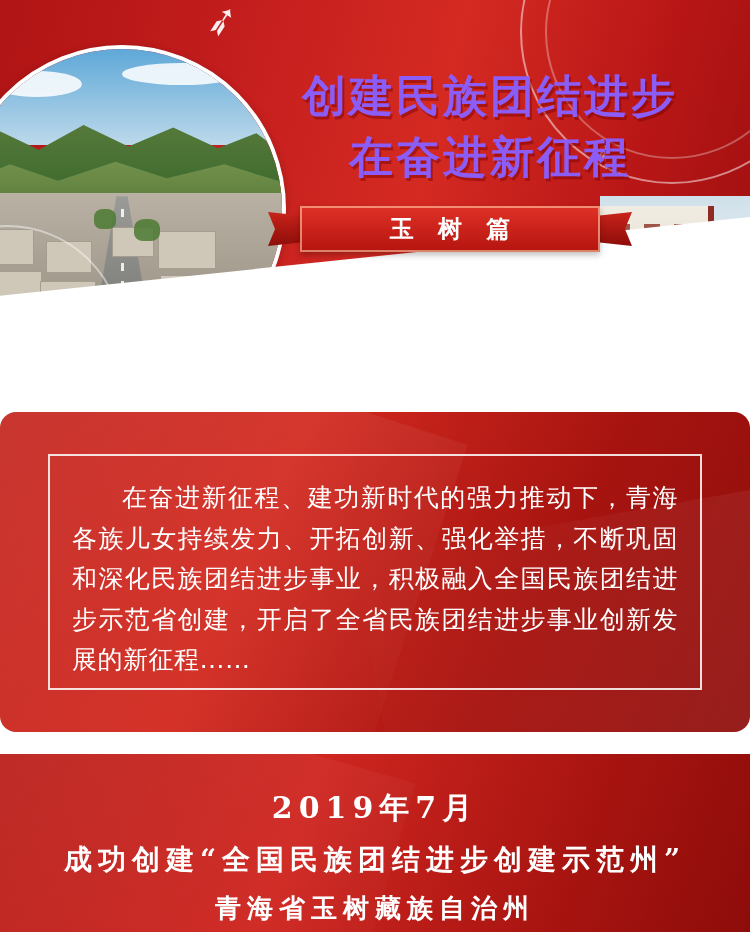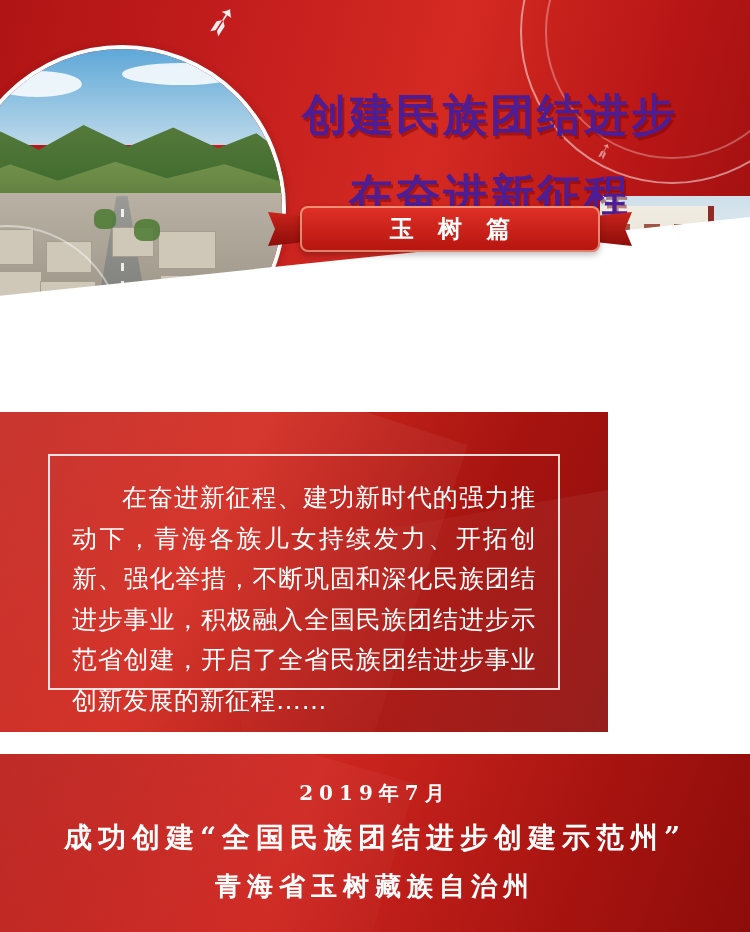--- a/index.html
+++ b/index.html
@@ -189,34 +189,33 @@
     left: 270px;
     top: 66px;
     width: 440px;
     text-align: center;
   }
   .title-line {
     font-family: "DejaVu Serif", "Liberation Serif", serif;
     font-weight: bold;
     font-size: 44px;
     letter-spacing: 3px;
-    color: #4c1d95;
+    color: #8b5cf6;
     line-height: 1.38;
     text-shadow: 2px 3px 0 rgba(120,0,0,0.45);
-    margin-top: 19px;
   }
   
   .ribbon {
     position: absolute;
     left: 300px;
     top: 206px;
     width: 300px;
     height: 46px;
     background: linear-gradient(#e03127, #b5140f);
-    border-radius: 8px;
+    border-radius: 0;
     box-shadow: inset 0 0 0 2px rgba(255,220,180,0.55), 0 3px 6px rgba(0,0,0,0.25);
     display: flex;
     align-items: center;
     justify-content: center;
   }
   .ribbon-text {
     color: #ffffff;
     font-family: "DejaVu Serif", "Liberation Serif", serif;
     font-weight: bold;
     font-size: 24px;
@@ -240,24 +239,25 @@
   }
 
   
   .divider-gap {
     width: 750px;
     height: 22px;
     background: #ffffff;
   }
   .quote-section {
     position: relative;
-    width: 608px;
+    width: 750px;
     height: 320px;
     background: linear-gradient(115deg, #c21f18 0%, #d2291f 35%, #a71410 70%, #8e0d0b 100%);
     overflow: hidden;
+    border-radius: 16px;
   }
   .quote-shine {
     position: absolute;
     left: -120px;
     top: -60px;
     width: 520px;
     height: 520px;
     background: linear-gradient(120deg, rgba(255,255,255,0.12), rgba(255,255,255,0));
     transform: rotate(18deg);
   }
@@ -316,21 +316,21 @@
     background: linear-gradient(120deg, rgba(255,255,255,0.10), rgba(255,255,255,0));
     transform: rotate(16deg);
   }
   .footer-line {
     position: relative;
     color: #ffffff;
     font-family: "DejaVu Serif", "Liberation Serif", serif;
     font-weight: bold;
     letter-spacing: 6px;
   }
-  .fl1 { font-size: 20px; padding-top: 26px; }
+  .fl1 { font-size: 30px; padding-top: 34px; }
   .fl2 { font-size: 26px; padding-top: 12px; }
   .fl3 { font-size: 28px; padding-top: 12px; }
 </style>
 </head>
 <body>
 
 <div class="poster">
 
   <div class="header">
     <div class="header-red-bg"></div>

